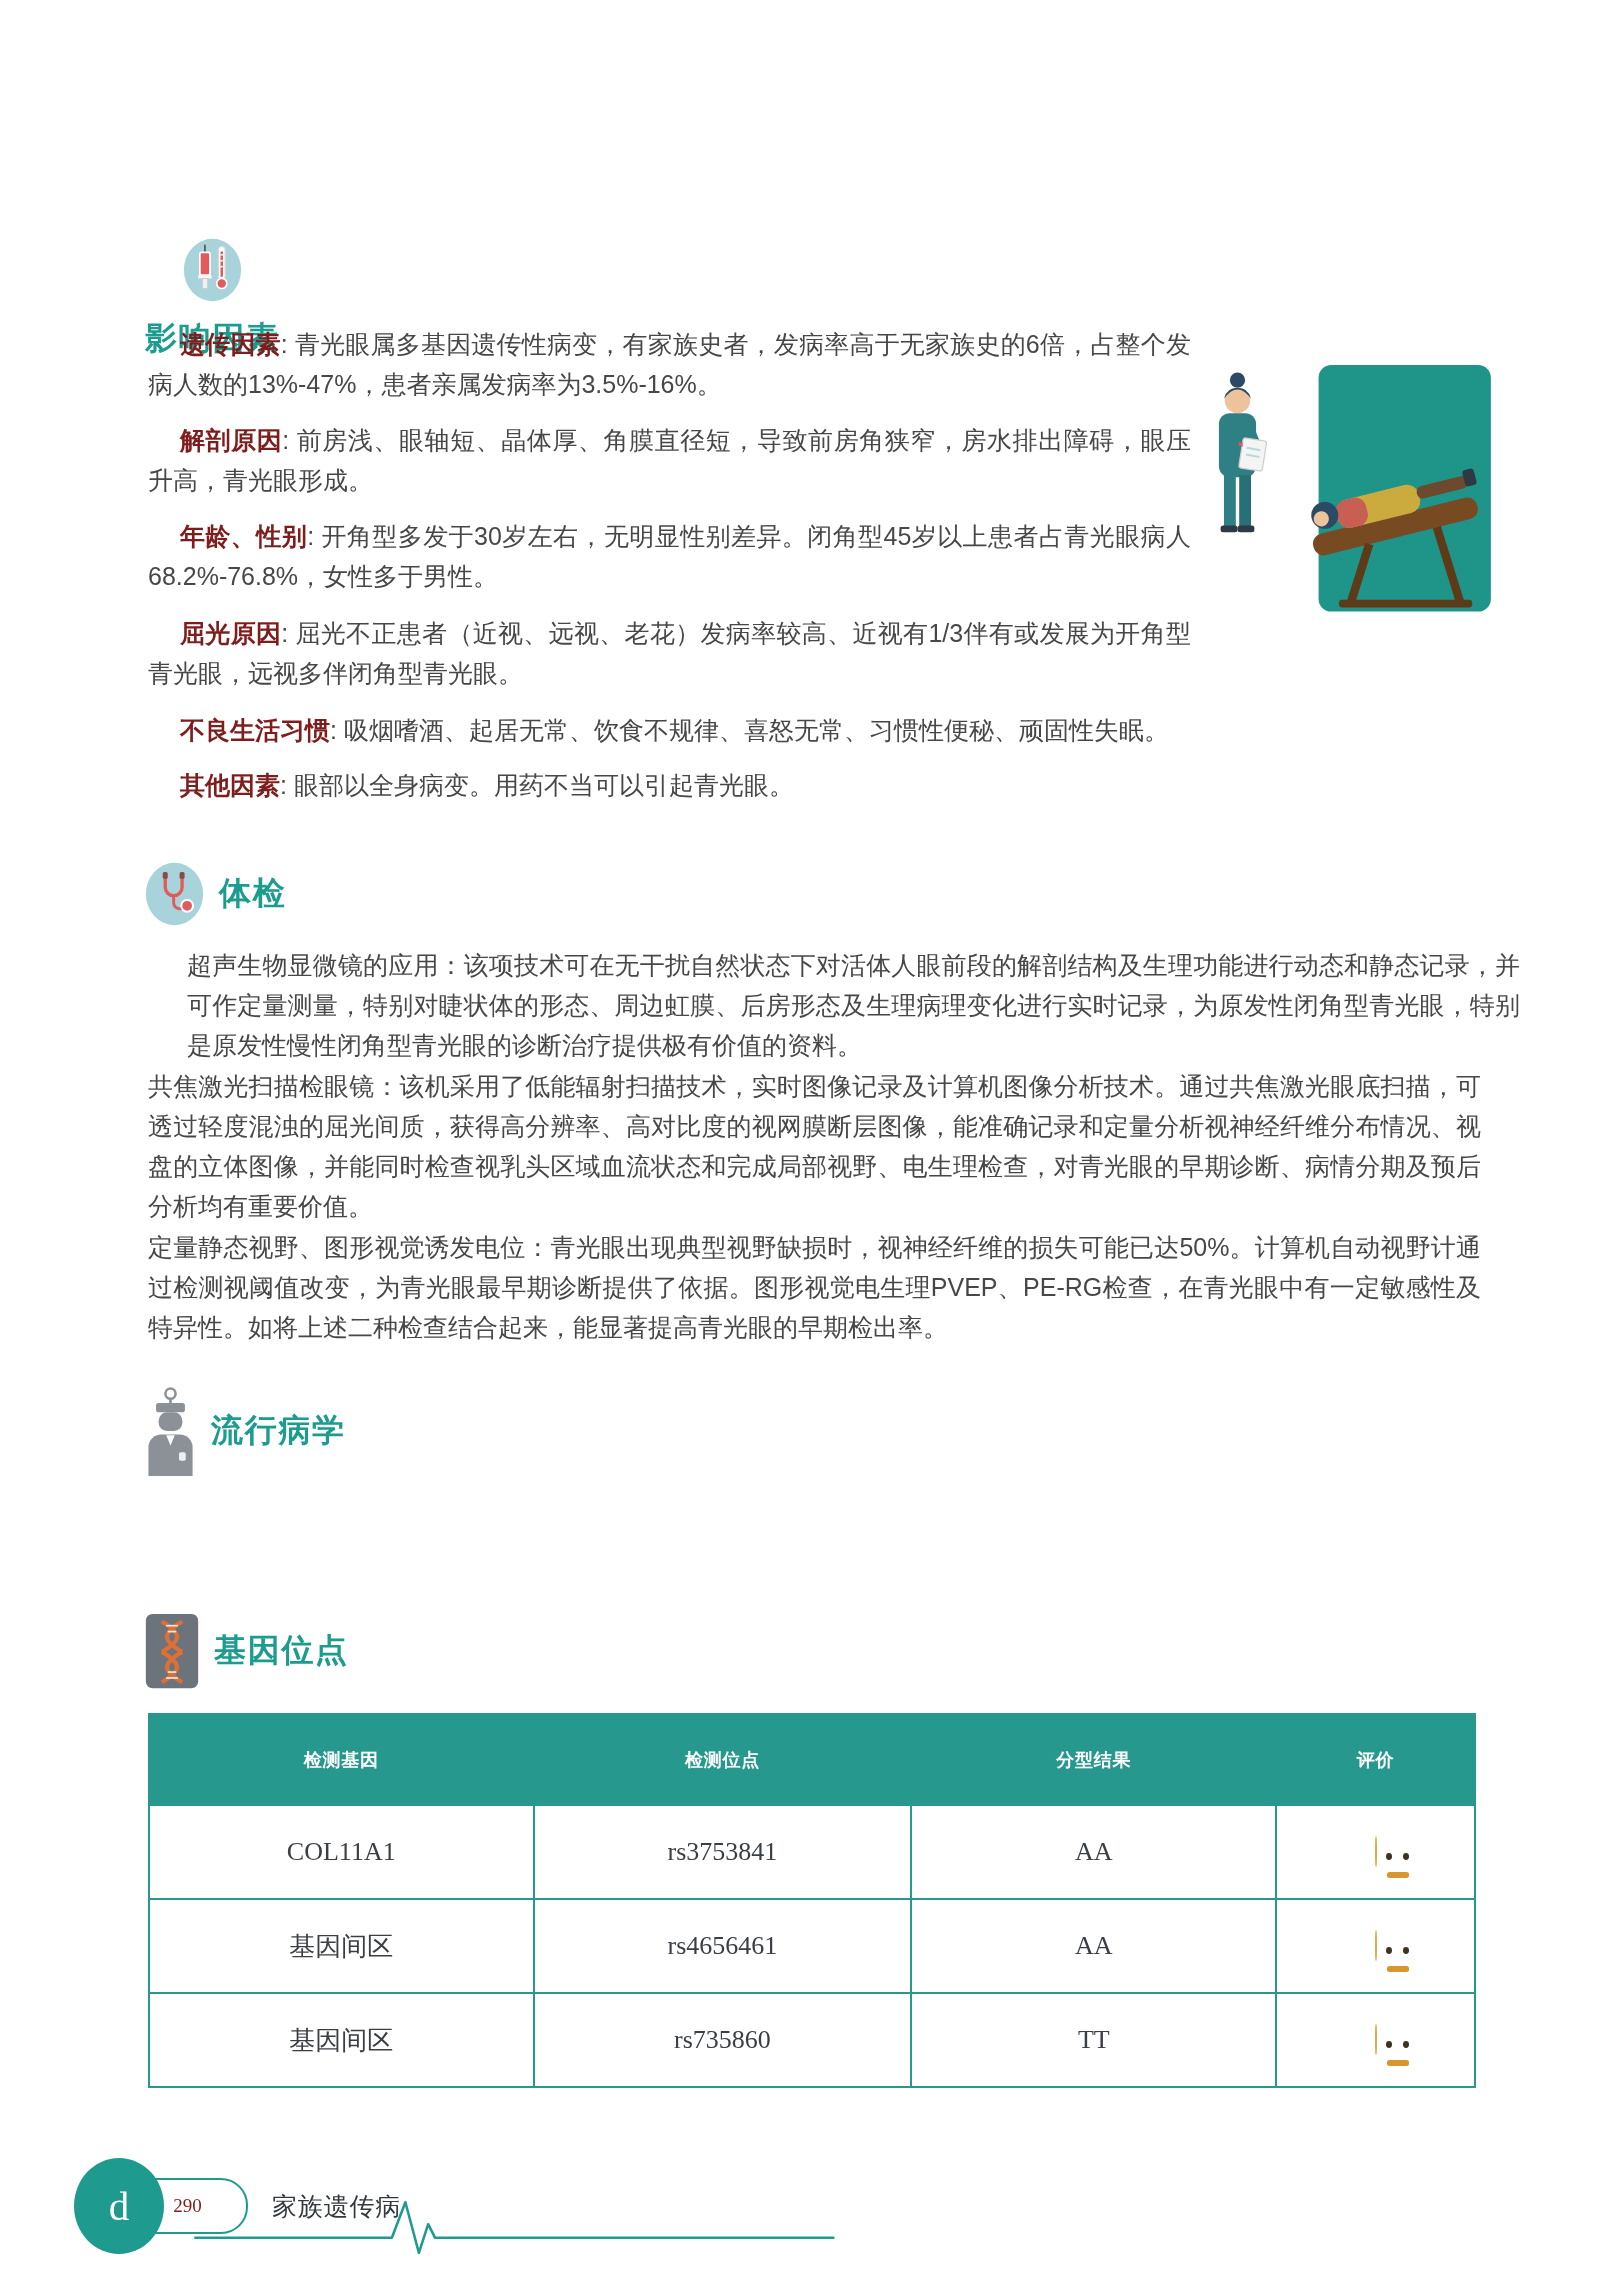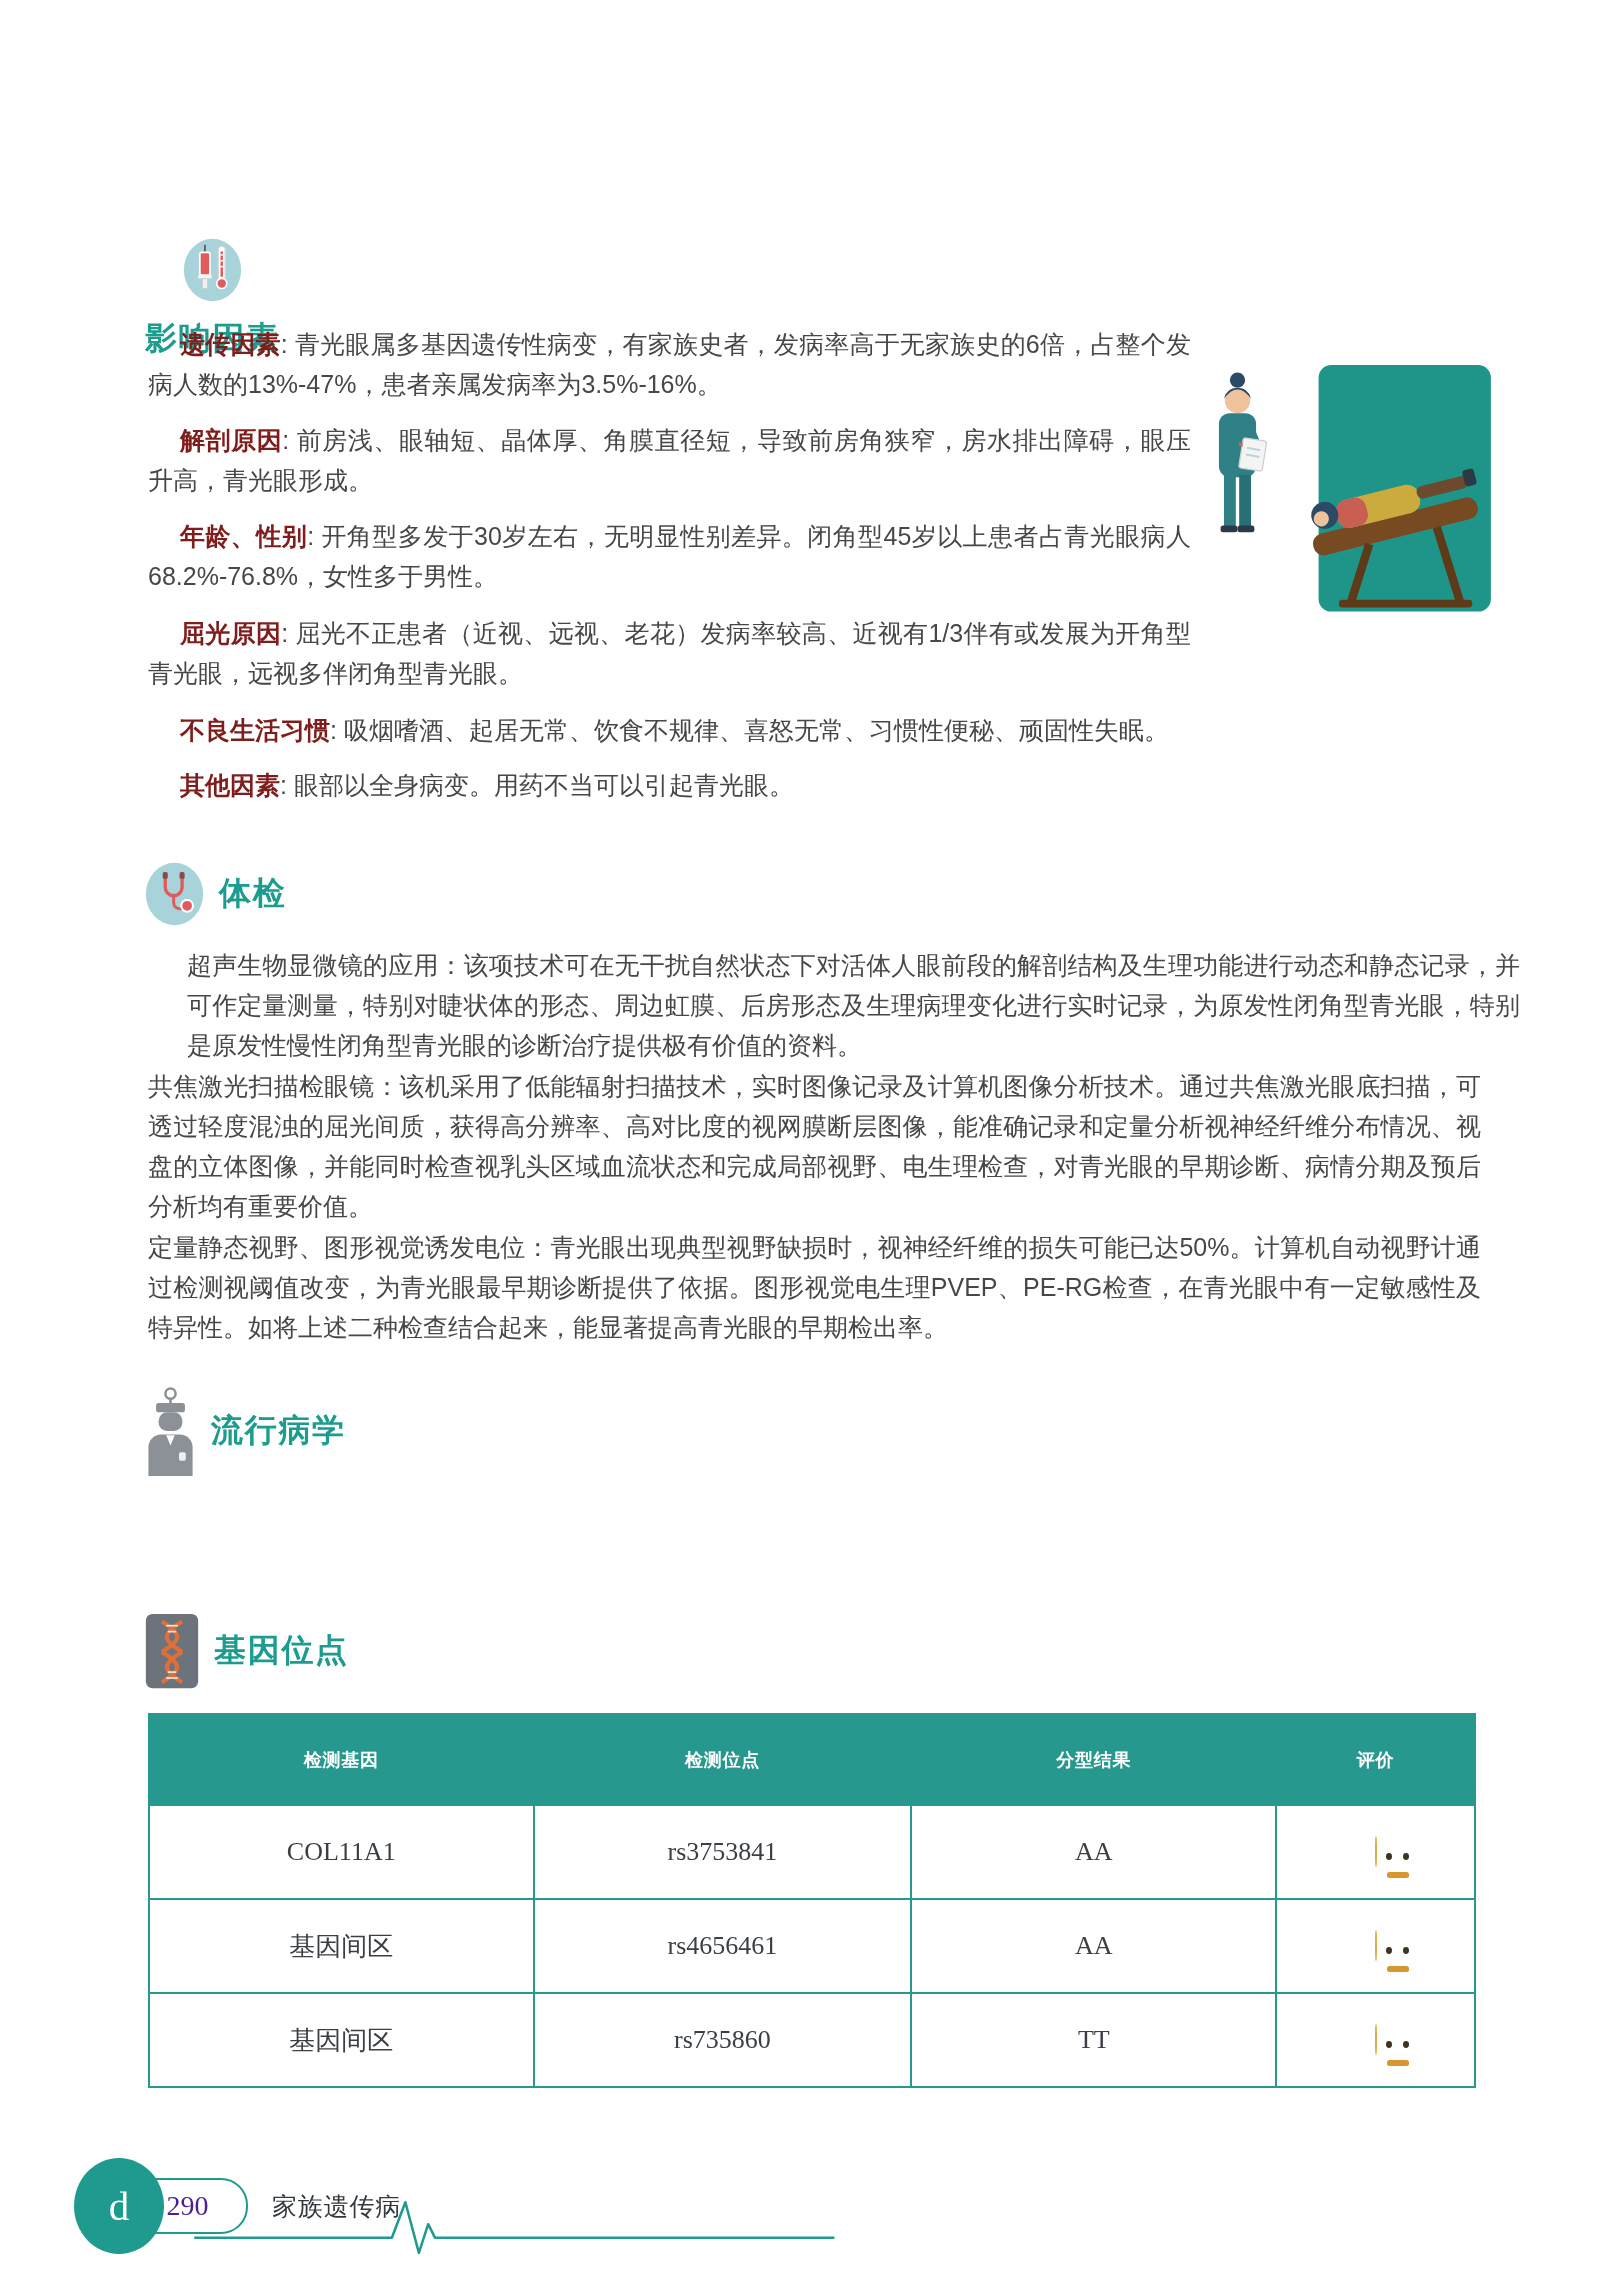--- a/index.html
+++ b/index.html
@@ -47,21 +47,21 @@
   
   .footer-ellipse{
     position:absolute;left:74px;top:2158px;width:90px;height:96px;border-radius:50%;
     background:#1f9a8e;display:flex;align-items:center;justify-content:center;z-index:3;
     font-family:"Liberation Serif","DejaVu Serif",serif;font-size:41px;color:#ffffff;
   }
   .footer-pill{
     position:absolute;left:127px;top:2178px;width:117px;height:52px;background:#ffffff;
     border:2.5px solid #1f9a8e;border-radius:8.4px 27px 27px 8.4px;z-index:2;
     display:flex;align-items:center;justify-content:center;
-    font-family:"Liberation Serif","DejaVu Serif",serif;font-size:28px;color:#4c1d95;
+    font-family:"Liberation Serif","DejaVu Serif",serif;font-size:19px;color:#7f1d1d;
   }
   .footer-label{
     position:absolute;left:272px;top:2190px;font-size:25px;color:#33383d;z-index:2;letter-spacing:0.8px;
   }
   .footer-ecg{position:absolute;left:0;top:2197px;z-index:1;}
 </style>
 </head>
 <body>
 
 <div class="page">

